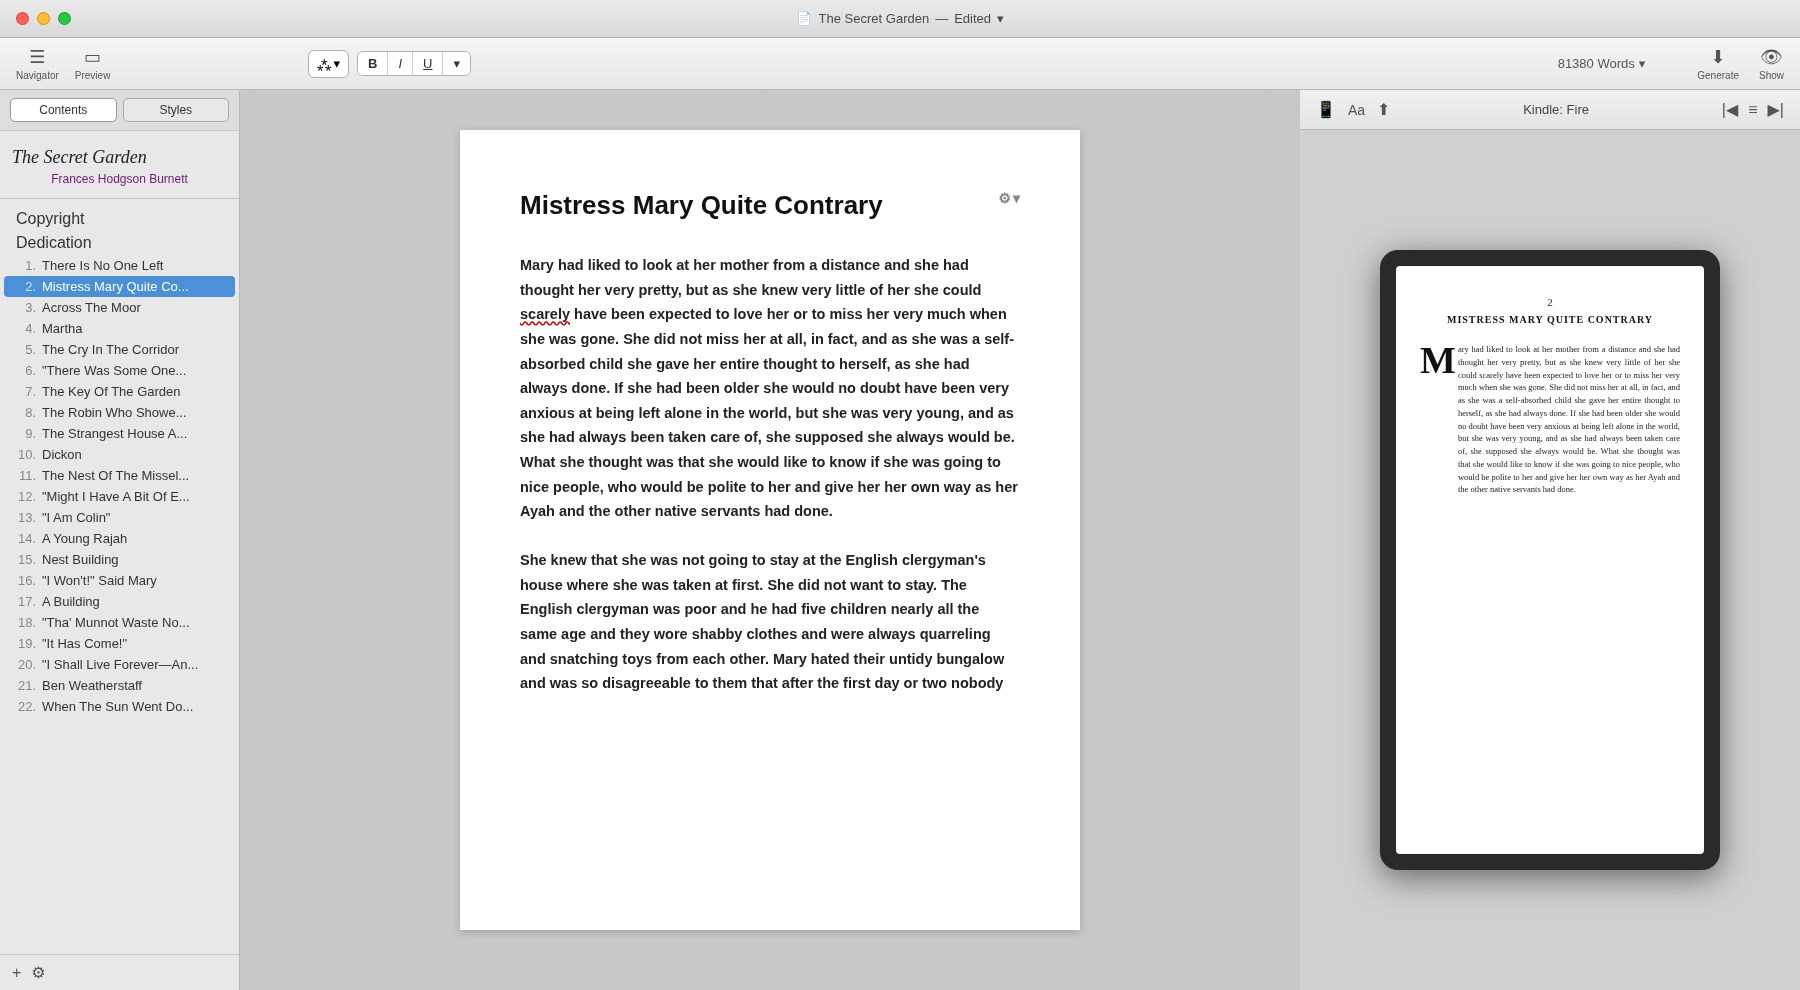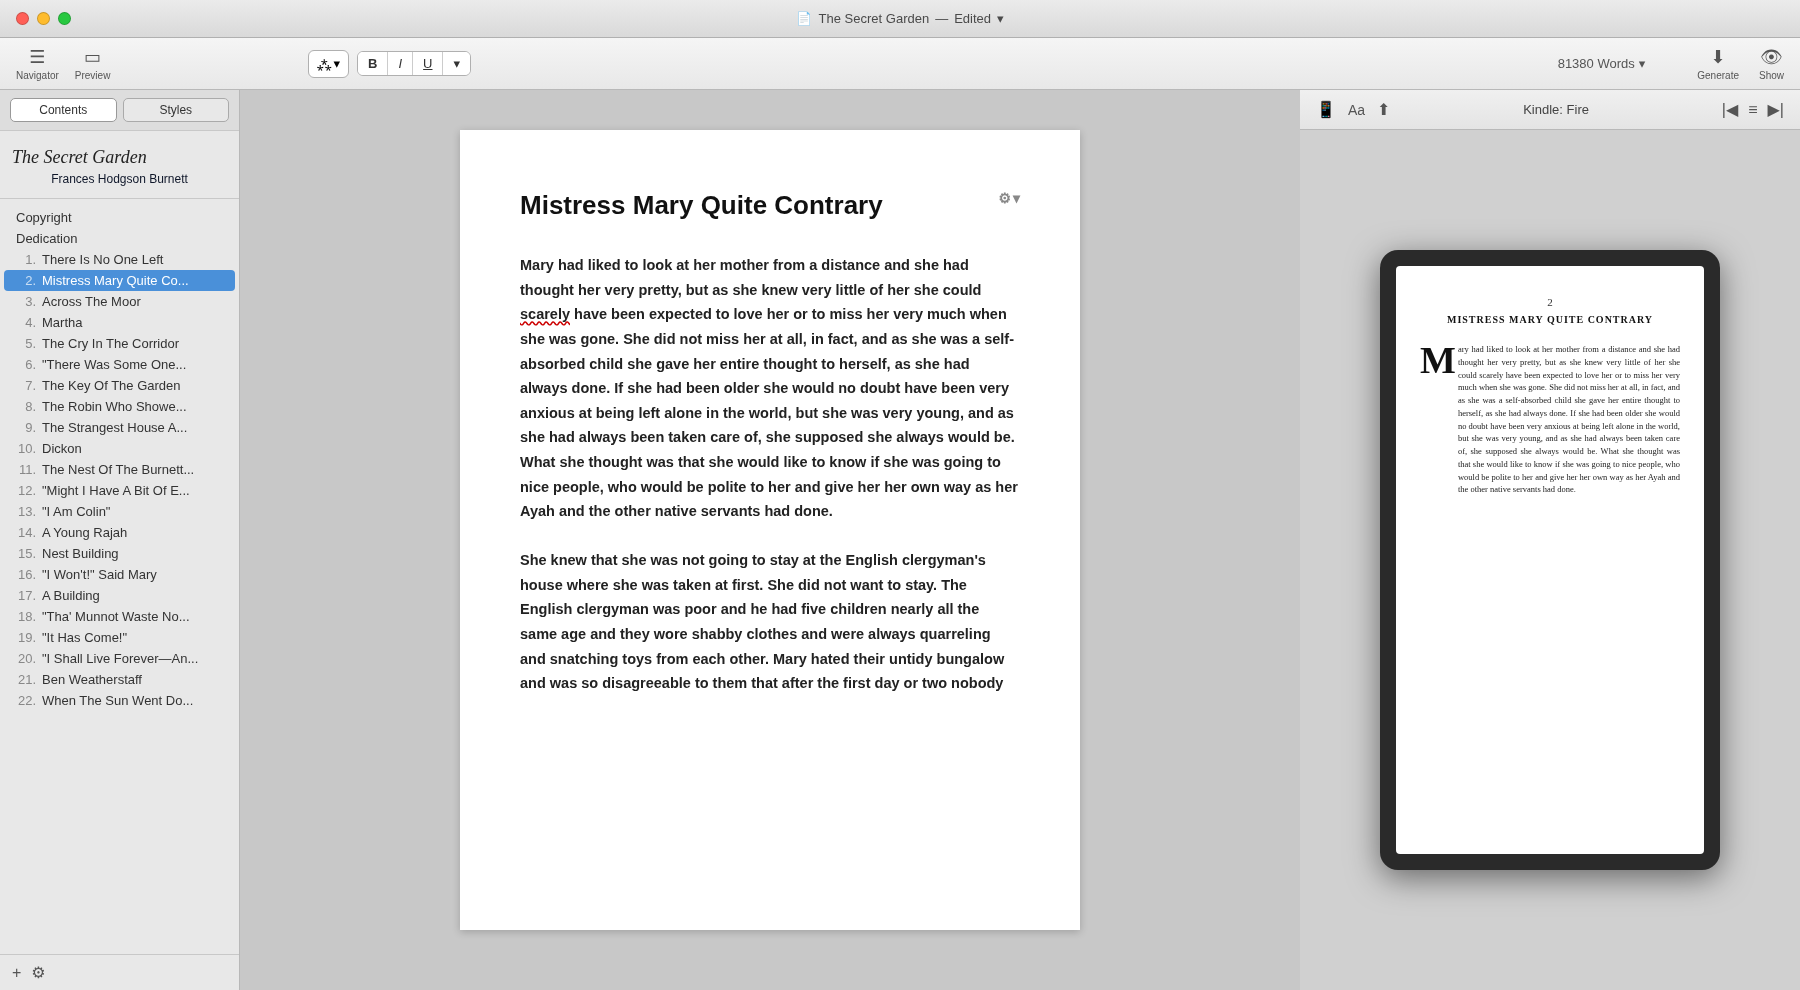--- a/index.html
+++ b/index.html
@@ -181,31 +181,31 @@
     }
     .book-title-sidebar {
       font-family: Georgia, serif;
       font-style: italic;
       font-size: 18px;
       color: #222;
       margin-bottom: 4px;
     }
     .book-author {
       font-size: 12px;
-      color: #0f172a;
+      color: #701a75;
       text-align: center;
     }
     .toc-list {
       flex: 1;
       overflow-y: auto;
       padding: 8px 0;
     }
     .toc-section {
       padding: 3px 16px;
-      font-size: 13px;
+      font-size: 16px;
       color: #333;
       cursor: pointer;
     }
     .toc-item {
       padding: 3px 16px;
       font-size: 13px;
       color: #333;
       cursor: pointer;
       display: flex;
       gap: 6px;
@@ -495,21 +495,21 @@
       <div class="toc-item">
           <span class="num">9.</span>
           <span class="chapter-name">The Strangest House A...</span>
         </div>
       <div class="toc-item">
           <span class="num">10.</span>
           <span class="chapter-name">Dickon</span>
         </div>
       <div class="toc-item">
           <span class="num">11.</span>
-          <span class="chapter-name">The Nest Of The Burnett...</span>
+          <span class="chapter-name">The Nest Of The Missel...</span>
         </div>
       <div class="toc-item">
           <span class="num">12.</span>
           <span class="chapter-name">"Might I Have A Bit Of E...</span>
         </div>
       <div class="toc-item">
           <span class="num">13.</span>
           <span class="chapter-name">"I Am Colin"</span>
         </div>
       <div class="toc-item">

